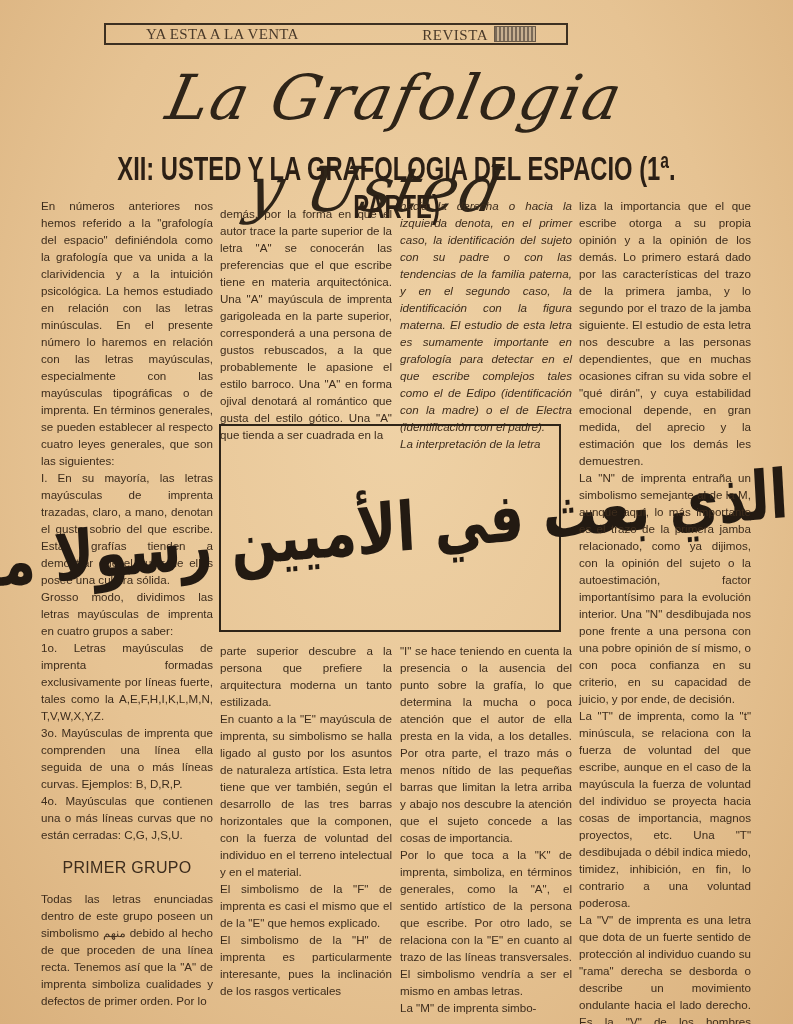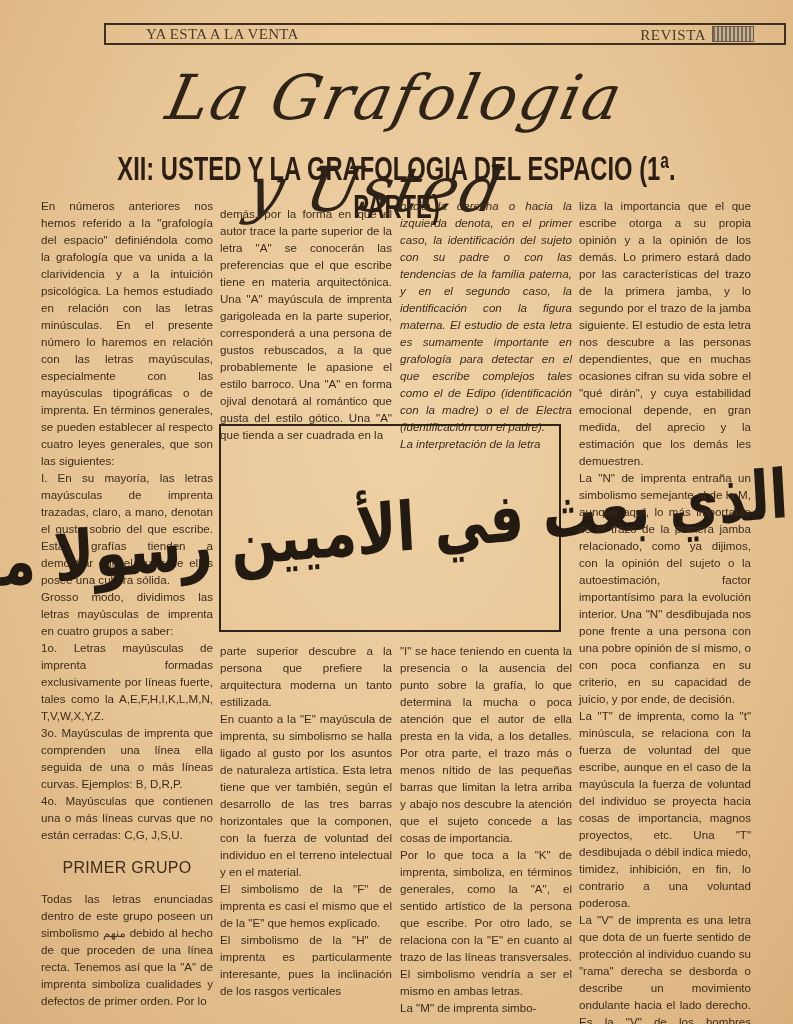--- a/index.html
+++ b/index.html
@@ -5,21 +5,21 @@
   html, body { margin:0; padding:0; }
   body {
     width:793px; height:1024px; overflow:hidden;
     background:#e8c89a;
     background-image: radial-gradient(ellipse at 50% 40%, #efd2a6 0%, #e6c393 60%, #d9b07c 100%);
     position:relative;
     font-family:"Liberation Sans", sans-serif;
     color:#3a2a1c;
   }
   .banner {
-    position:absolute; left:104px; top:23px; width:682px; height:22px;
+    position:absolute; left:104px; top:23px; width:464px; height:22px;
     border:2px solid #3d3022; box-sizing:border-box;
     font-family:"Liberation Serif", serif; font-size:15px; color:#4a3a2a;
   }
   .banner .left { position:absolute; left:40px; top:1px; letter-spacing:0.3px; }
   .banner .right { position:absolute; right:30px; top:1px; letter-spacing:0.5px;text-align:right; }
   .banner .logo {
     display:inline-block; width:40px; height:14px; vertical-align:-2px; margin-left:6px;
     background:repeating-linear-gradient(90deg,#7a6a58 0 2px,#c8b090 2px 4px);
     border:1px solid #6a5a48;
   }

